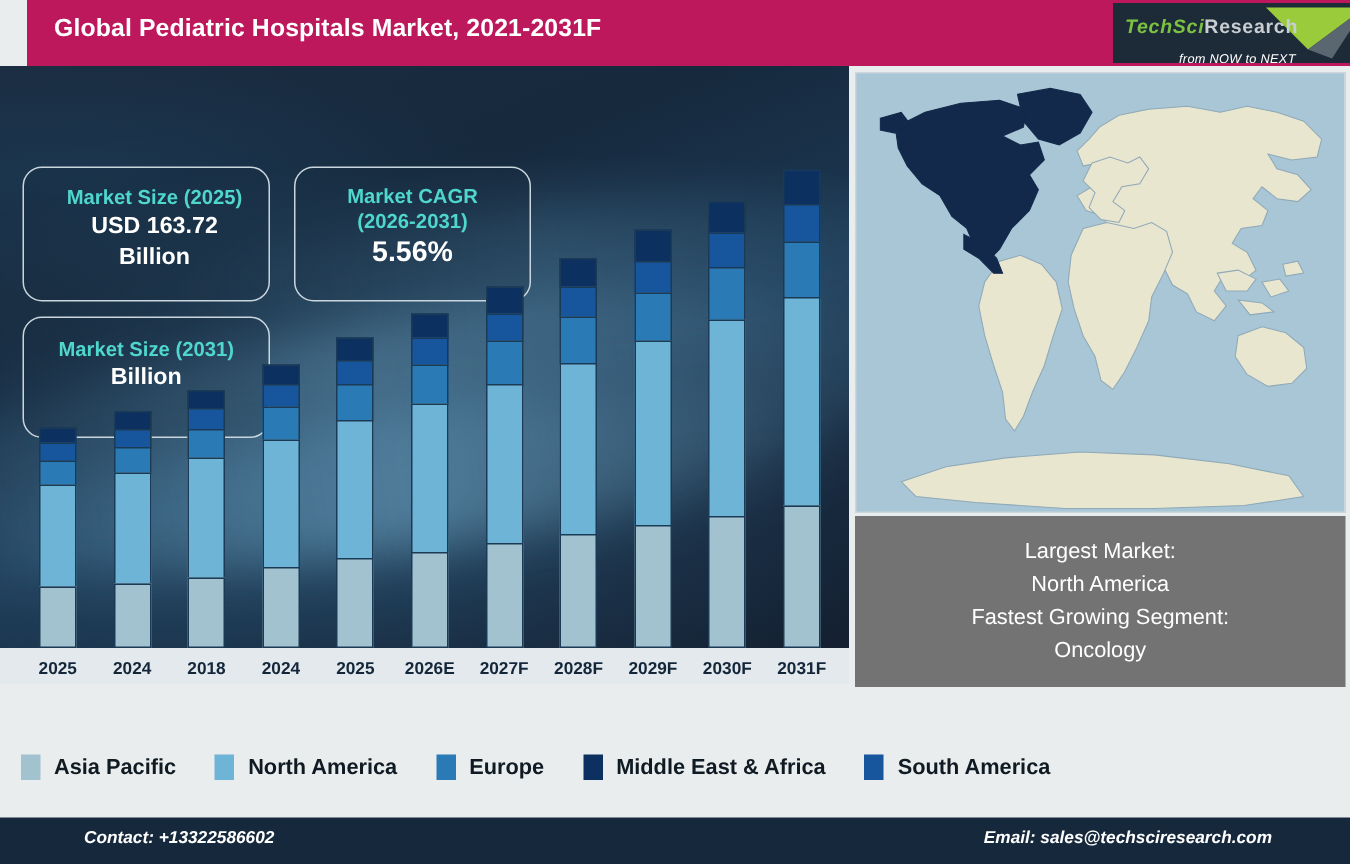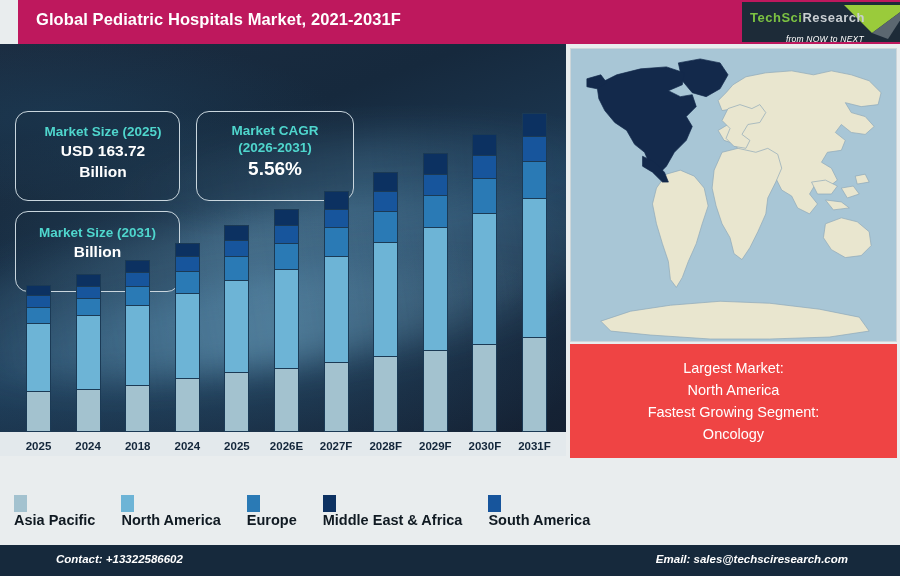--- a/index.html
+++ b/index.html
@@ -31,21 +31,21 @@
     overflow:hidden;
   }
   .logo-arrow {
     position:absolute; right:2px; top:1px; width:70px; height:38px;
   }
   .logo-text {
     position:absolute; left:8px; top:8px;
     font-size:13px; font-weight:bold; letter-spacing:.5px;
     font-family:"Liberation Sans", sans-serif;
   }
-  .logo-text .t1 { color:#7cc242; }
+  .logo-text .t1 { color:#7cc242;font-style:italic; }
   .logo-text .t2 { color:#c9ced2; }
   .logo-tag {
     position:absolute; left:44px; top:32px;
     font-size:8.5px; font-style:italic; color:#ffffff; letter-spacing:.2px;
   }
   
   .chart-panel {
     position:absolute; left:0; top:44px; width:566px; height:412px;
     background:
       radial-gradient(ellipse 520px 200px at 40% 74%, rgba(60,125,165,.30), rgba(60,125,165,0) 70%),
@@ -110,33 +110,33 @@
   
   .map-box {
     position:absolute; left:570px; top:48px; width:327px; height:294px;
     background:#a8c6d6; border:1px solid #cdd6da;
     overflow:hidden;
   }
   .map-svg { position:absolute; left:0; top:0; width:100%; height:100%; }
   
   .info-black {
     position:absolute; left:570px; top:344px; width:327px; height:114px;
-    background:#ef4444;
+    background:#737373;
     color:#ffffff;
     display:flex; flex-direction:column; align-items:center; justify-content:center;
     text-align:center;
     font-size:14.5px; line-height:22px; font-weight:normal;
   }
   
   .legend {
     position:absolute; left:0; top:490px; width:900px; height:42px;
     background:#e9edee;
     display:flex; align-items:center; padding-left:14px;
   }
-  .leg-item { display:flex; align-items:flex-start; margin-right:26px;flex-direction:column; }
+  .leg-item { display:flex; align-items:flex-end; margin-right:26px; }
   .leg-swatch { width:13px; height:17px; margin-right:9px; display:inline-block; }
   .leg-label { font-size:14.5px; font-weight:bold; color:#101a22; white-space:nowrap; }
   
   .footer {
     position:absolute; left:0; bottom:0; width:900px; height:31px;
     background:#16293c; color:#ffffff;
   }
   .footer .f-left {
     position:absolute; left:56px; top:8px;
     font-size:11.5px; font-style:italic; font-weight:bold;

